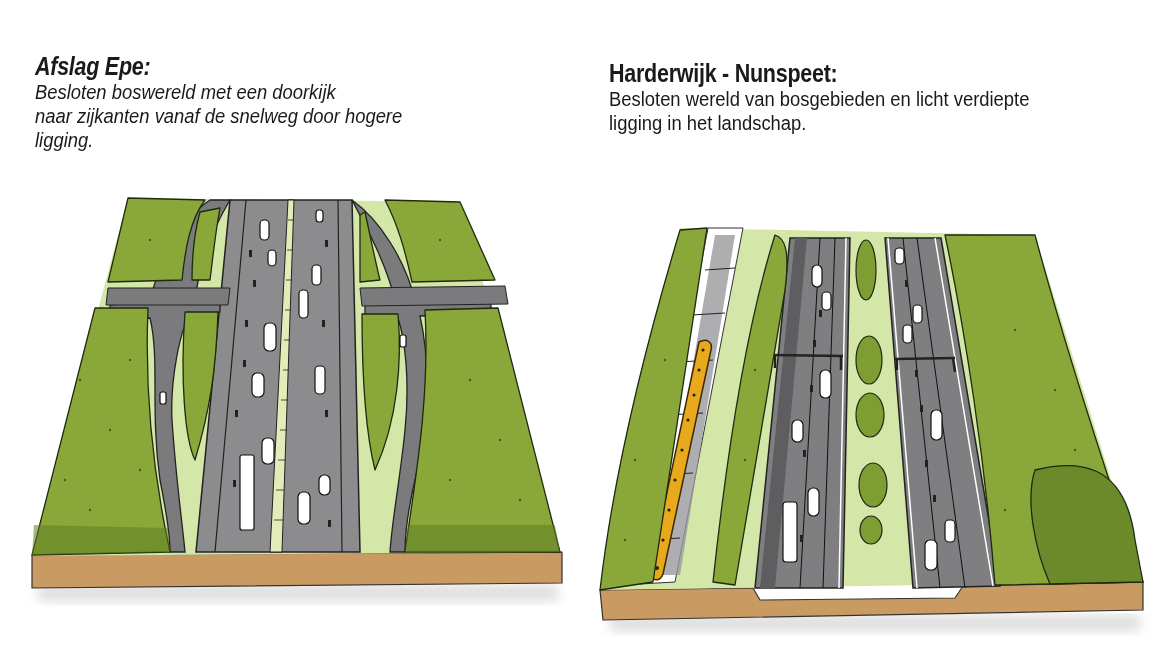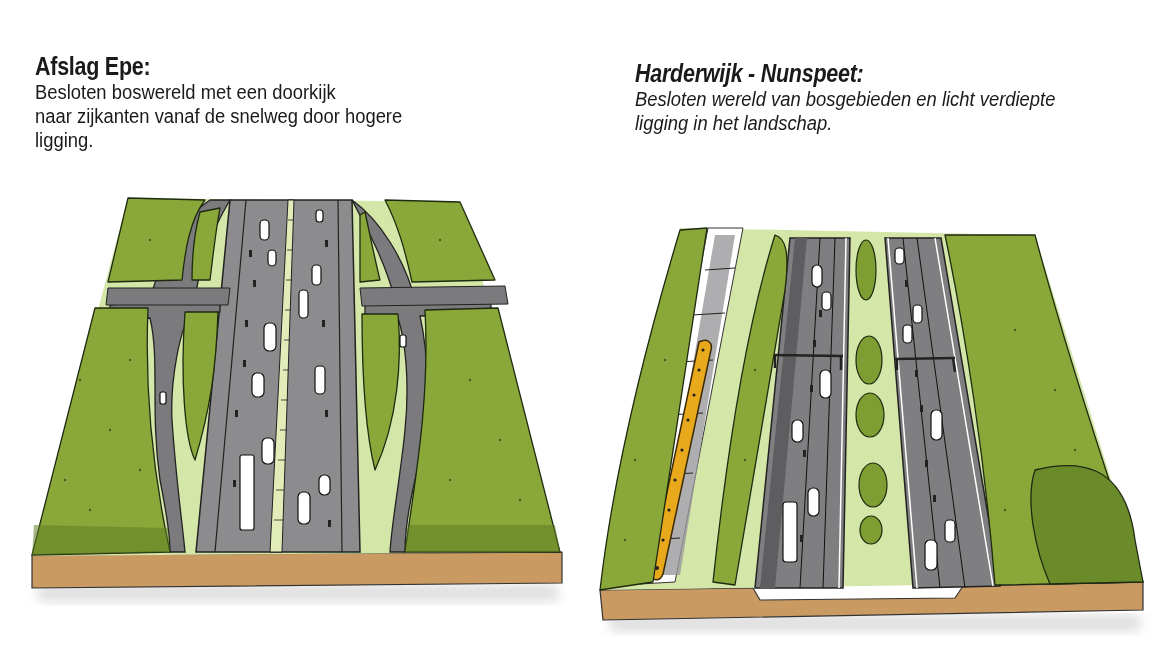--- a/index.html
+++ b/index.html
@@ -1,21 +1,21 @@
 <!DOCTYPE html>
 <html><head>
 <meta charset="utf-8">
 <style>
   html, body { margin: 0; padding: 0; background: #ffffff; }
   body { width: 1152px; height: 648px; position: relative; overflow: hidden; font-family: "Liberation Sans", "DejaVu Sans", sans-serif; color: #1a1a1a; }
   .caption { position: absolute; }
   .caption h2 { margin: 0; font-family: "Liberation Sans Narrow", "Liberation Sans", sans-serif; font-weight: bold; font-size: 25px; letter-spacing: -0.3px; transform: scaleX(0.86); transform-origin: left top; white-space: nowrap; line-height: 28px; }
   .caption p { margin: 0; font-size: 20px; line-height: 24px; transform: scaleX(0.92); transform-origin: left top; white-space: nowrap; }
-  #cap-left { left: 35px; top: 52px; }
-  #cap-right { left: 635px; top: 59px; font-style: italic; }
+  #cap-left { left: 35px; top: 52px; font-style: italic; }
+  #cap-right { left: 609px; top: 59px; }
   .panel { position: absolute; }
   #panel-left { left: 20px; top: 180px; width: 560px; height: 440px; }
   #panel-right { left: 595px; top: 210px; width: 557px; height: 430px; }
   svg { display: block; }
 </style>
 </head>
 <body>
 
 <div class="caption" id="cap-left">
   <h2>Afslag Epe:</h2>

